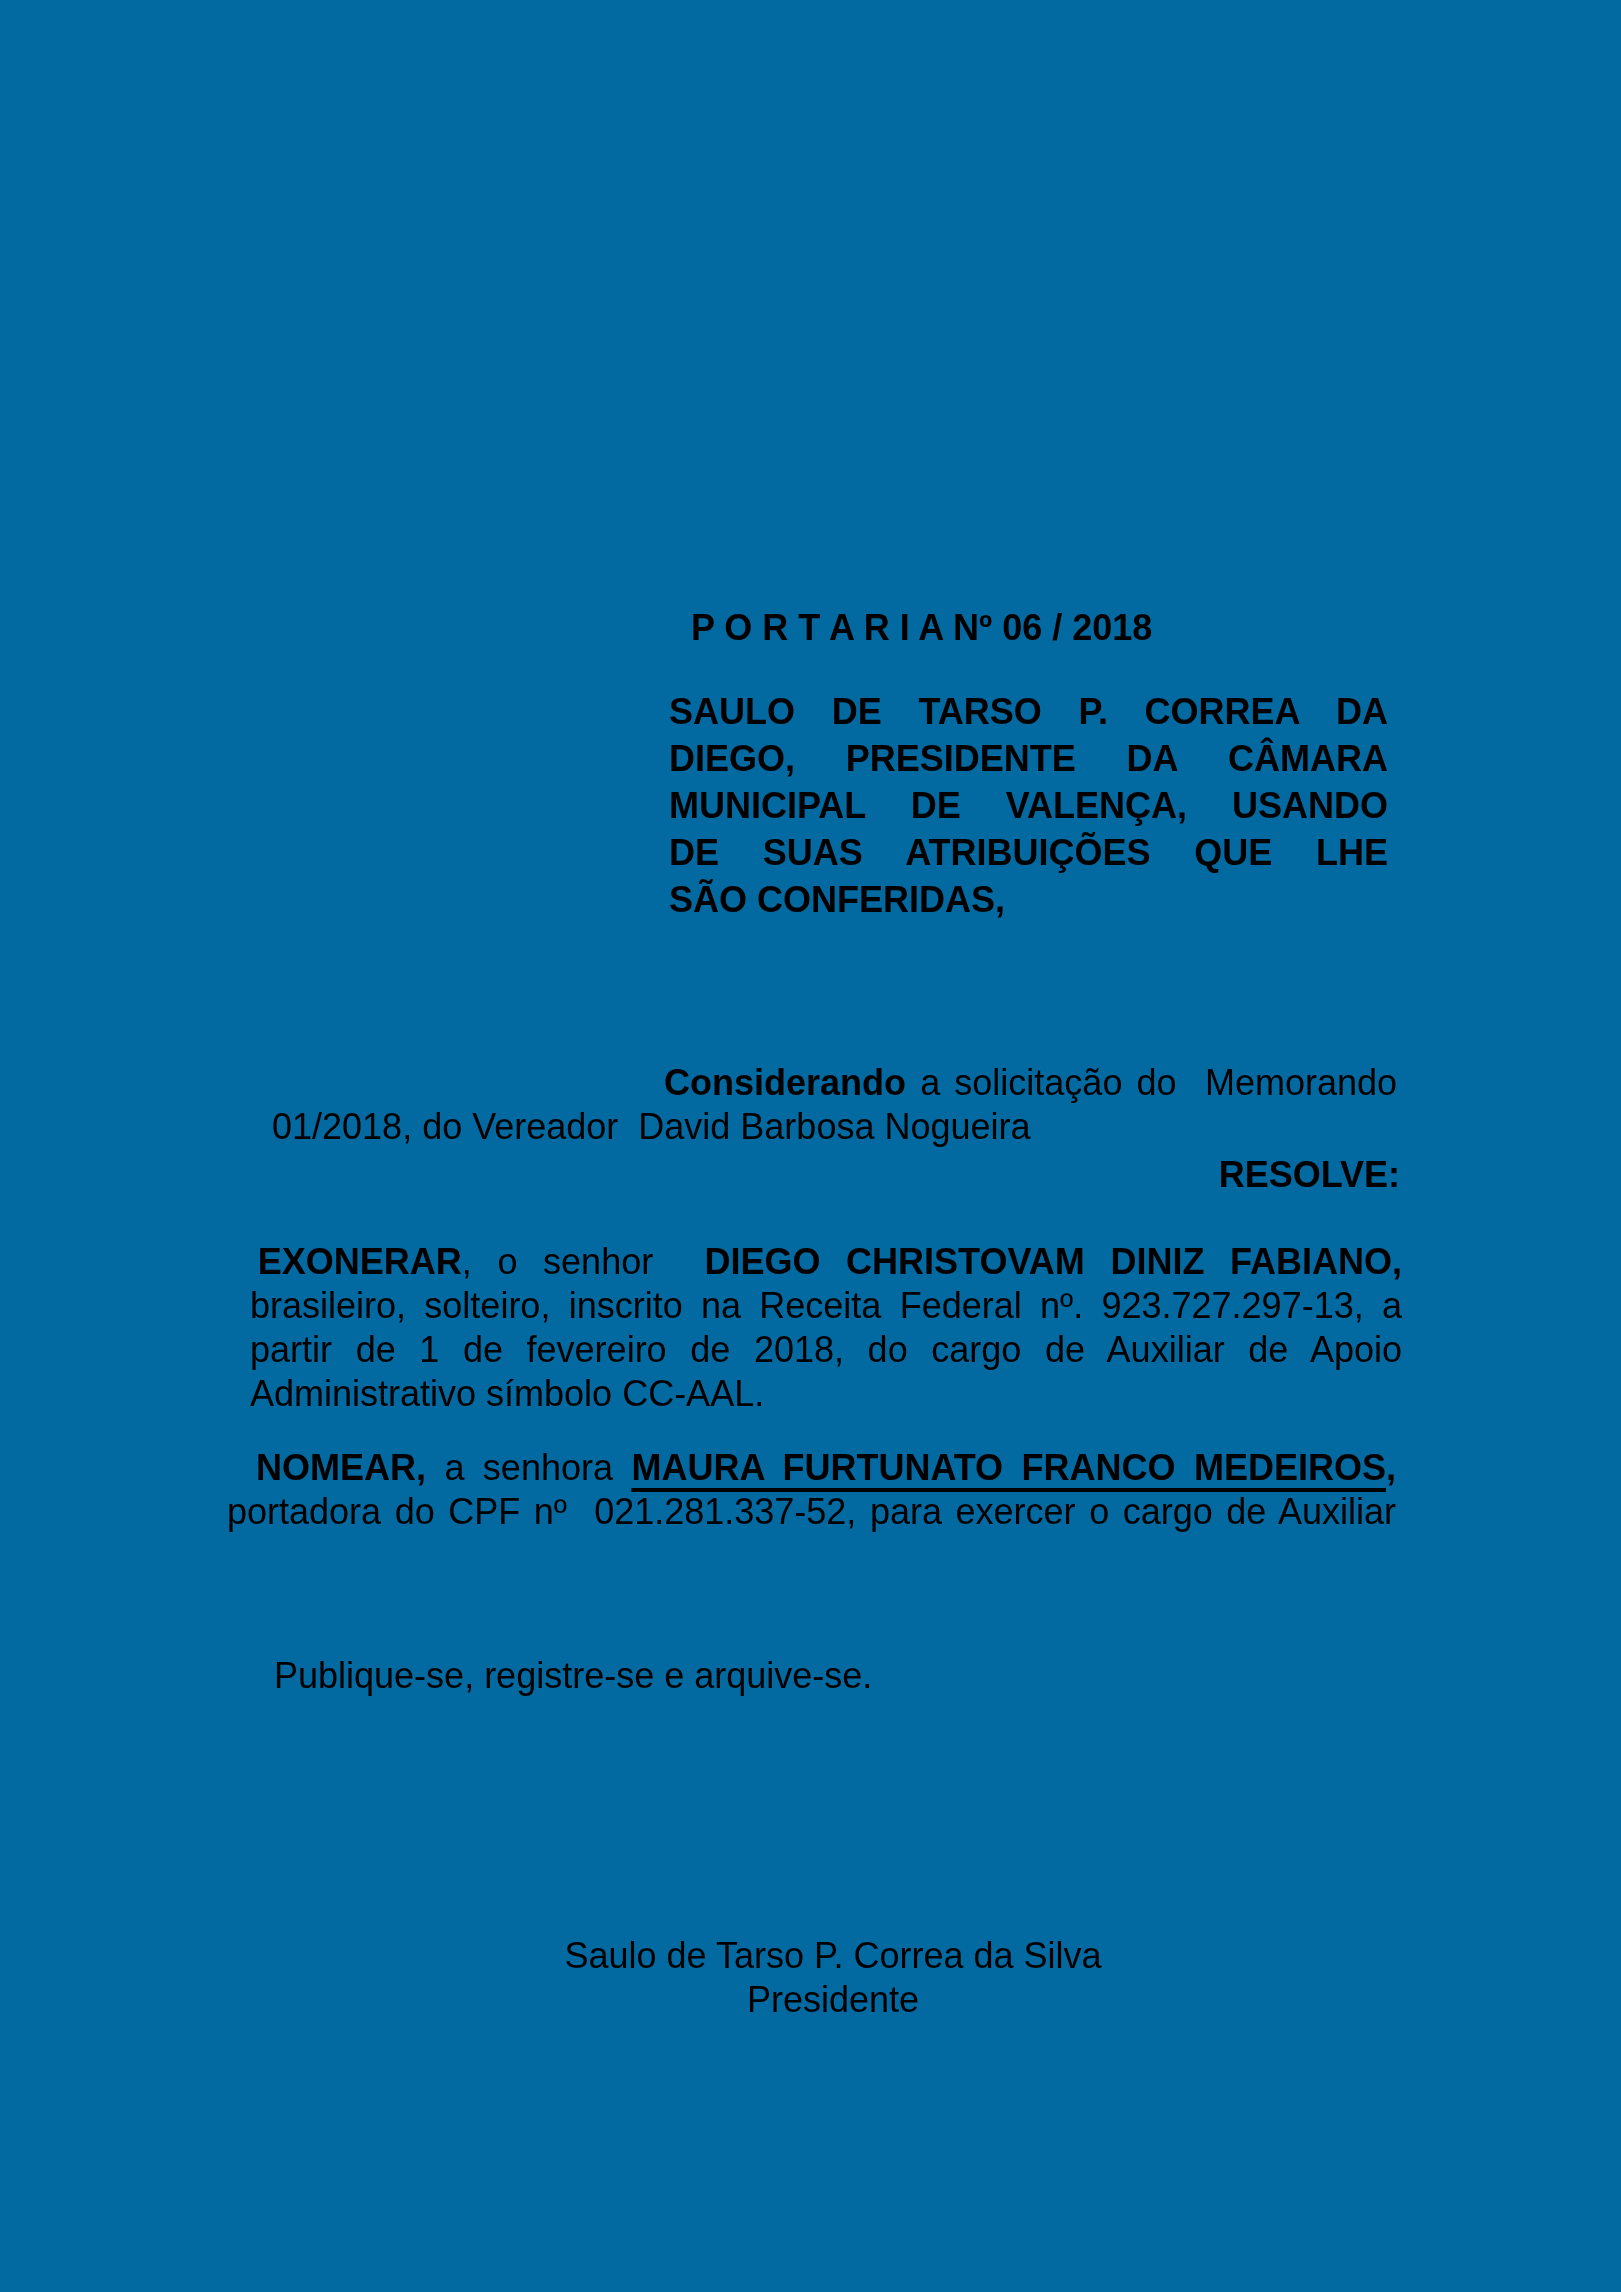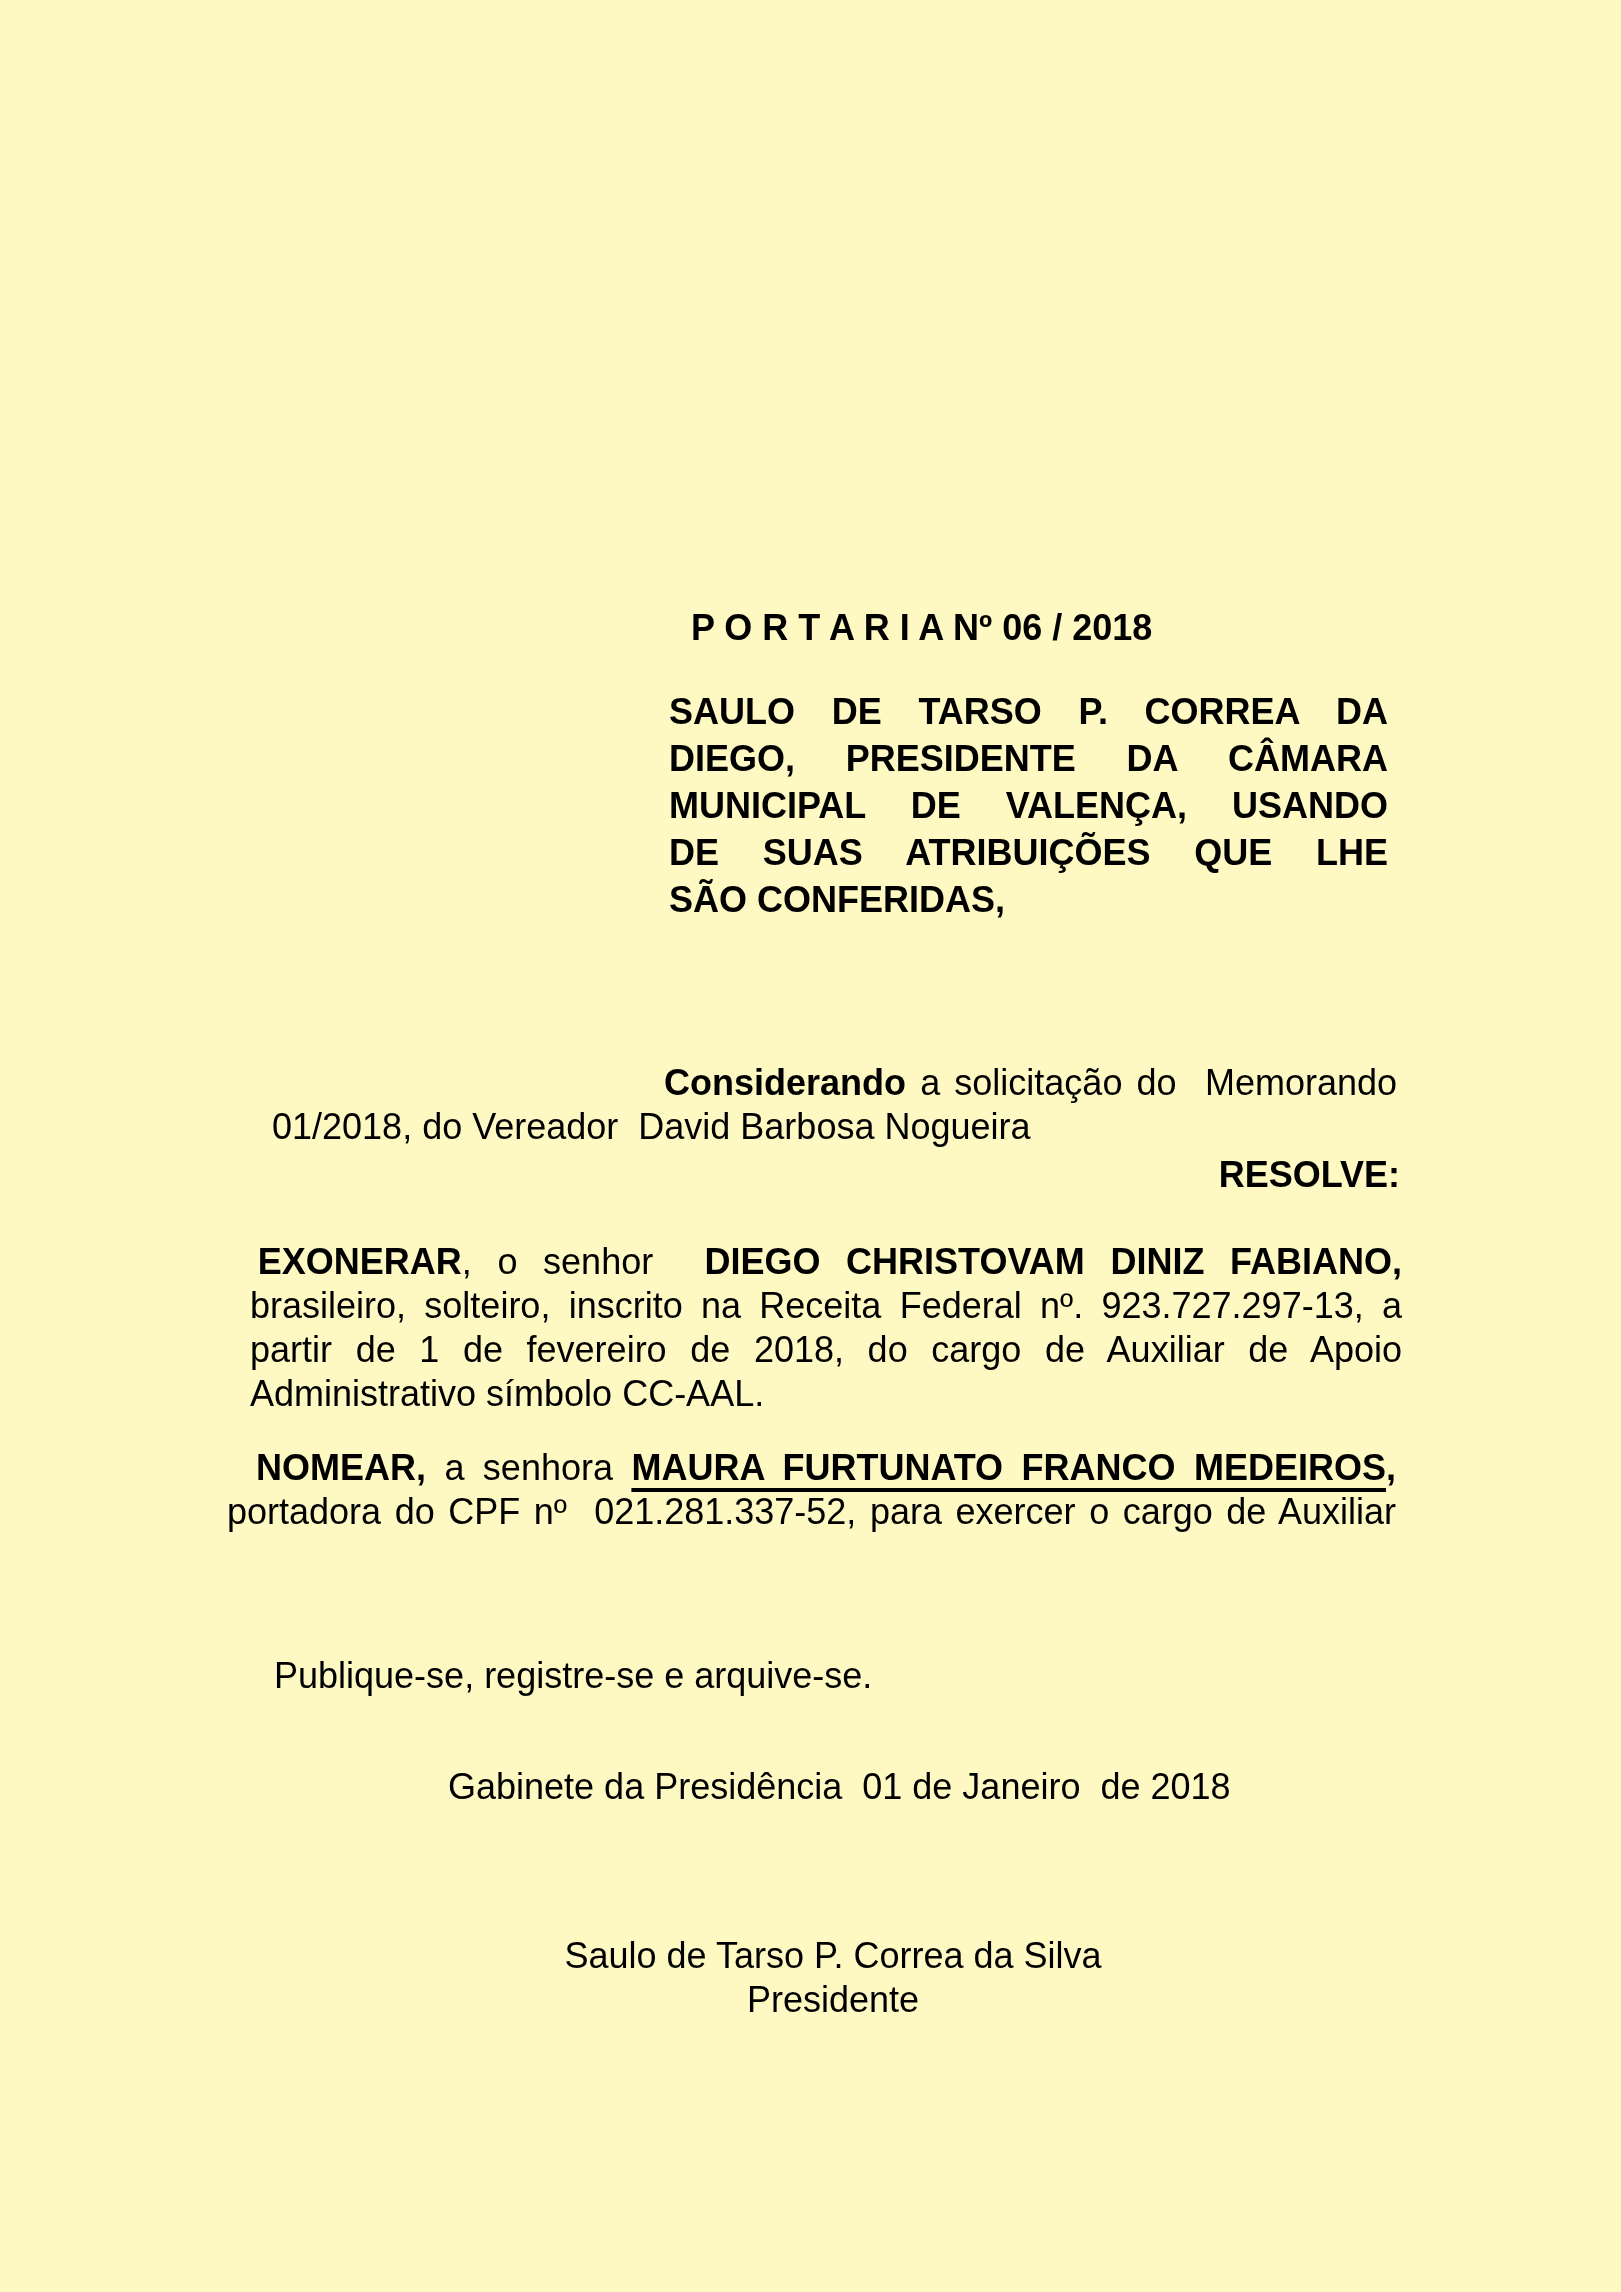--- a/index.html
+++ b/index.html
@@ -1,20 +1,20 @@
 <!DOCTYPE html>
 <html><head>
 <meta charset="utf-8">
 <style>
   html, body { margin: 0; padding: 0; background: #ffffff; }
   .page {
     position: relative;
     width: 1621px;
     height: 2293px;
-    background: #fef9c3;
+    background: #0369a1;
     color: #000000;
     font-family: "Liberation Sans", "DejaVu Sans", sans-serif;
     font-size: 36px;
     line-height: 44px;
     overflow: hidden;
   }
   .abs { position: absolute; }
   .b { font-weight: bold; }
   
   .jl { text-align: justify; text-align-last: justify; }
@@ -65,21 +65,20 @@
     <div>Administrativo símbolo CC-AAL.</div>
   </div>
 
   <div id="nomear" class="abs">
     <div class="first jl"><span class="b">NOMEAR,</span><span> a senhora </span><span class="b u">MAURA FURTUNATO FRANCO MEDEIROS</span><span class="b">,</span></div>
     <div class="jl">portadora do CPF nº&nbsp; 021.281.337-52, para exercer o cargo de Auxiliar</div>
   </div>
 
   <div id="closing" class="abs">Publique-se, registre-se e arquive-se.</div>
 
-  <div id="dateline" class="abs">Gabinete da Presidência&nbsp; 01 de Janeiro&nbsp; de 2018</div>
 
   <div id="signature" class="abs">
     <div>Saulo de Tarso P. Correa da Silva</div>
     <div>Presidente</div>
   </div>
 
 </div>
 
 
 </body></html>

